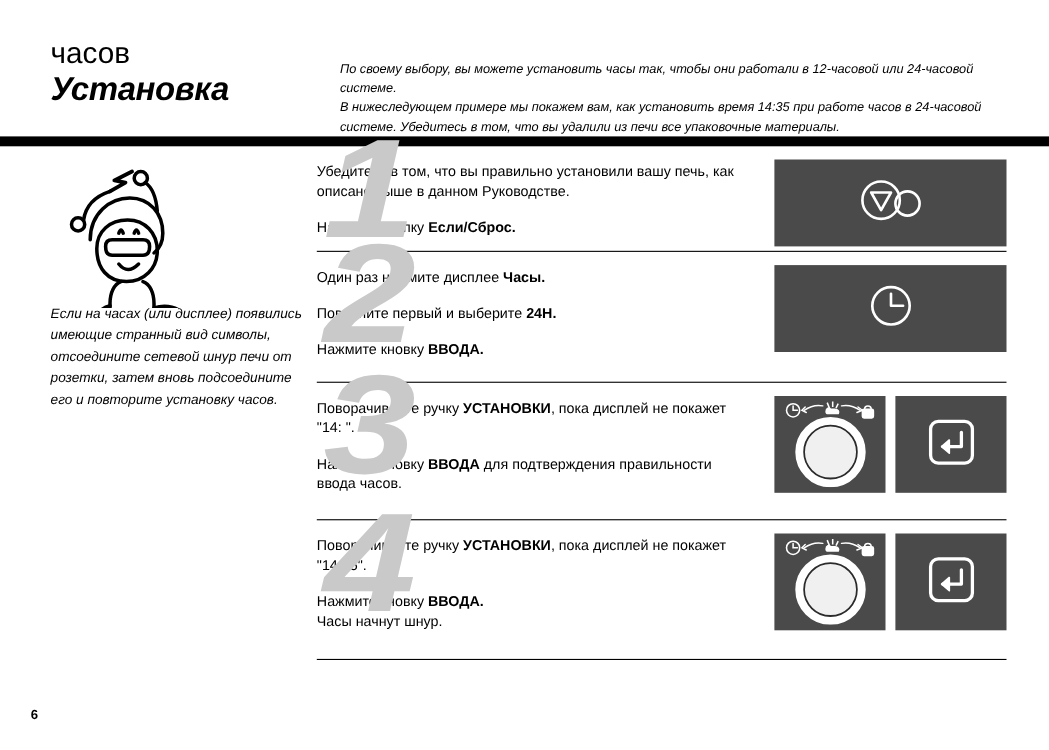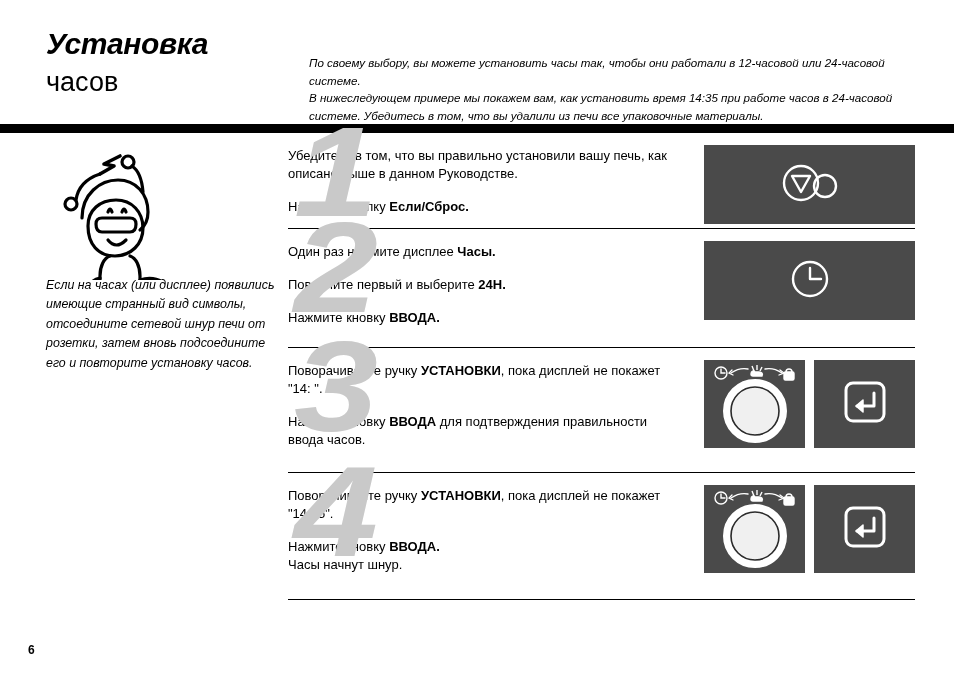--- a/index.html
+++ b/index.html
@@ -173,22 +173,22 @@
     font-weight: bold;
     color: #000;
   }
 </style>
 </head>
 <body>
 
 <div id="page">
 
   <div id="header-title">
+    <div id="title-sub">часов</div>
     <div id="title-main">Установка</div>
-    <div id="title-sub">часов</div>
   </div>
 
   <div id="intro-block">
     <p>По своему выбору, вы можете установить часы так, чтобы они работали в 12-часовой или 24-часовой системе.</p>
     <p>В нижеследующем примере мы покажем вам, как установить время 14:35 при работе часов в 24-часовой системе. Убедитесь в том, что вы удалили из печи все упаковочные материалы.</p>
   </div>
 
   <div id="black-bar"></div>
 
   <div id="mascot">

